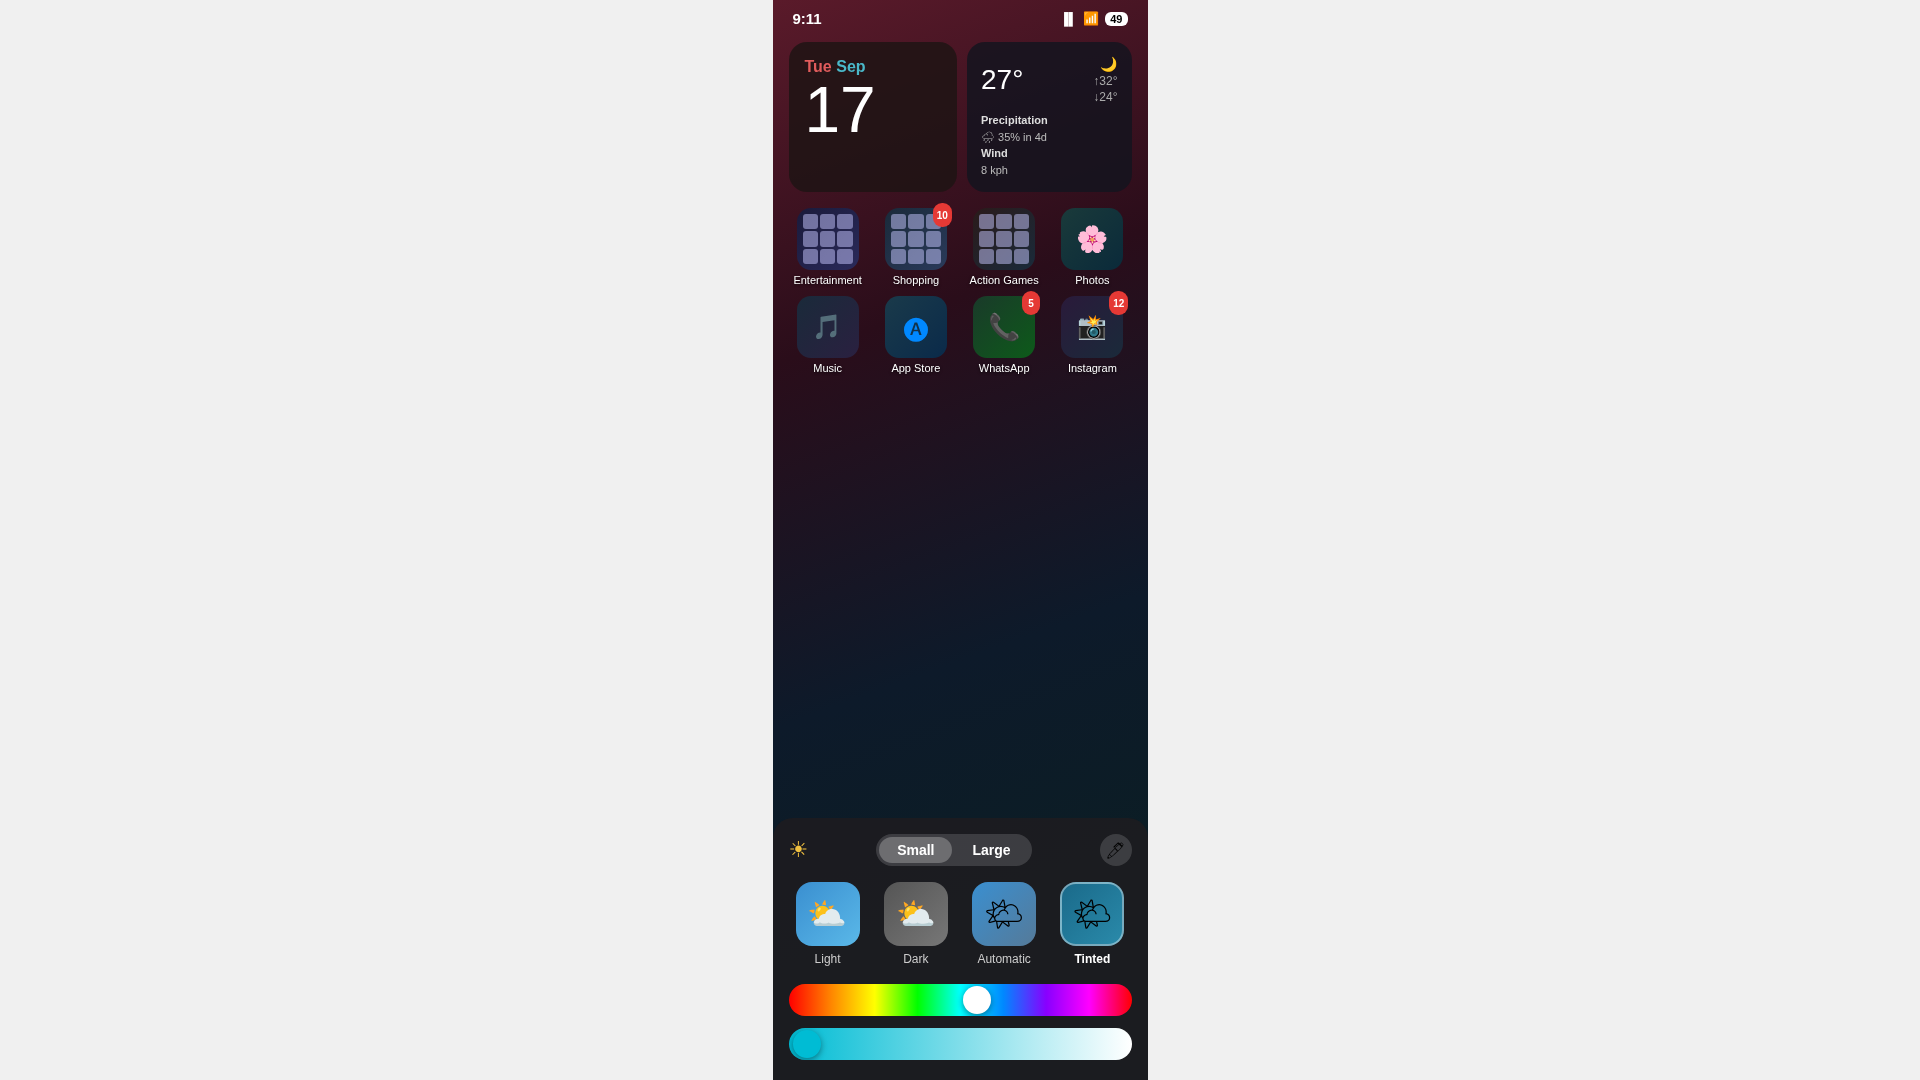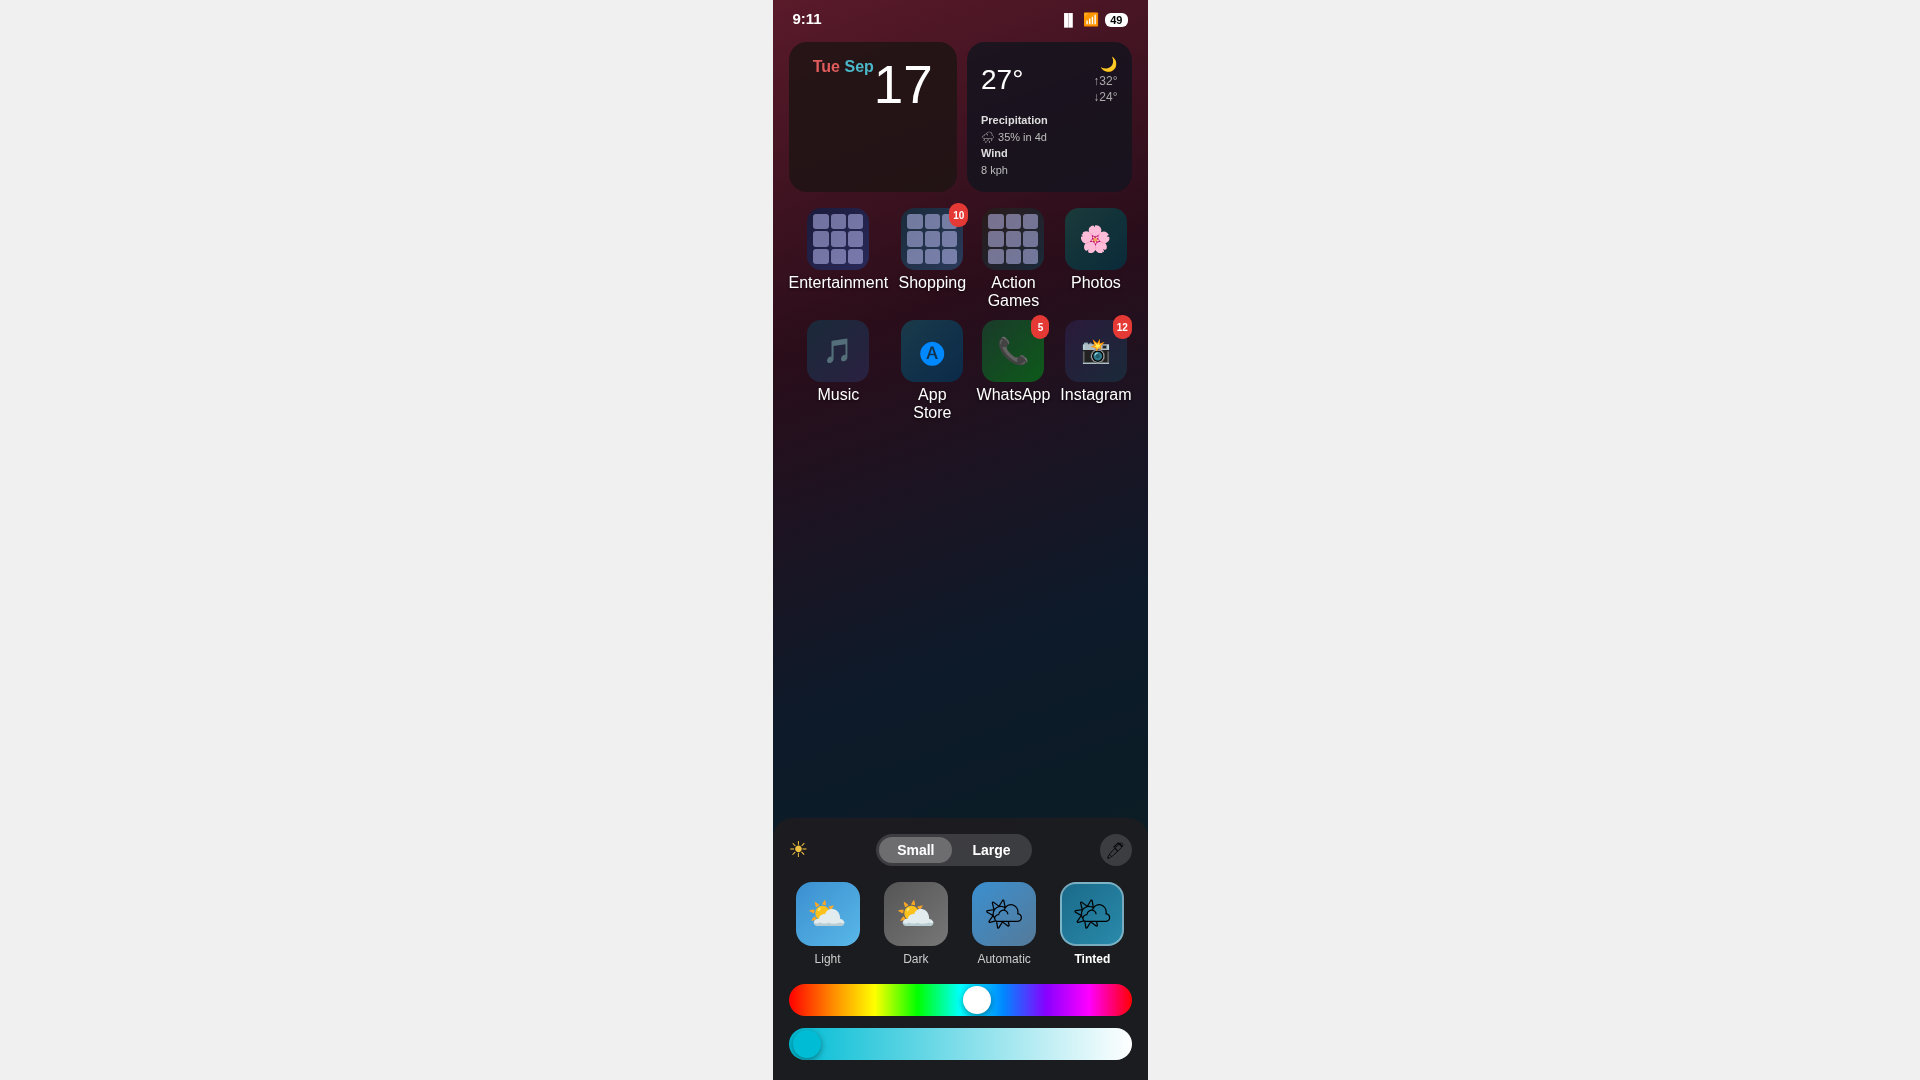--- a/index.html
+++ b/index.html
@@ -18,21 +18,21 @@
       height: 1080px;
       position: relative;
       overflow: hidden;
       background: linear-gradient(160deg, #5a1a2a 0%, #2a0d1a 30%, #0d1a2a 60%, #0a2020 100%);
     }
 
     
     .status-bar {
       display: flex;
       justify-content: space-between;
-      align-items: flex-end;
+      align-items: center;
       padding: 10px 20px 5px;
       color: white;
       font-size: 15px;
       font-weight: 600;
     }
     .status-right {
       display: flex;
       align-items: center;
       gap: 6px;
     }
@@ -60,32 +60,32 @@
     }
 
     .calendar-widget {
       flex: 1;
       background: rgba(30,20,20,0.85);
       border-radius: 18px;
       padding: 16px;
       color: white;
       min-height: 145px;
       display: flex;
-      flex-direction: row;
-      justify-content: center;
+      flex-direction: column;
+      justify-content: flex-start;
     }
     .cal-month {
       font-size: 16px;
       font-weight: 600;
       color: #4ab8c9;
       margin-bottom: 2px;
     }
     .cal-tue { color: #e05c5c; }
     .cal-day {
-      font-size: 53px;
+      font-size: 64px;
       font-weight: 200;
       line-height: 1;
       color: white;
     }
 
     .weather-widget {
       flex: 1;
       background: rgba(20,20,30,0.85);
       border-radius: 18px;
       padding: 14px;
@@ -166,21 +166,21 @@
       min-width: 18px;
       height: 24px;
       border-radius: 9px;
       display: flex;
       align-items: center;
       justify-content: center;
       padding: 0 4px;
     }
 
     .app-name {
-      font-size: 16px;
+      font-size: 11px;
       color: white;
       text-align: center;
       text-shadow: 0 1px 3px rgba(0,0,0,0.7);
     }
 
     
     .folder-icon {
       background: rgba(80,80,120,0.7);
       display: grid;
       grid-template-columns: repeat(3, 1fr);

